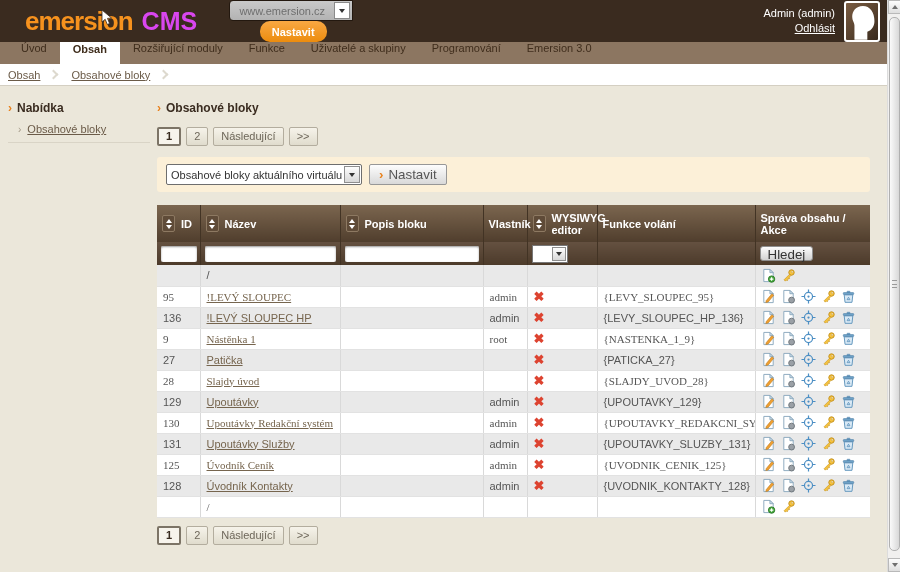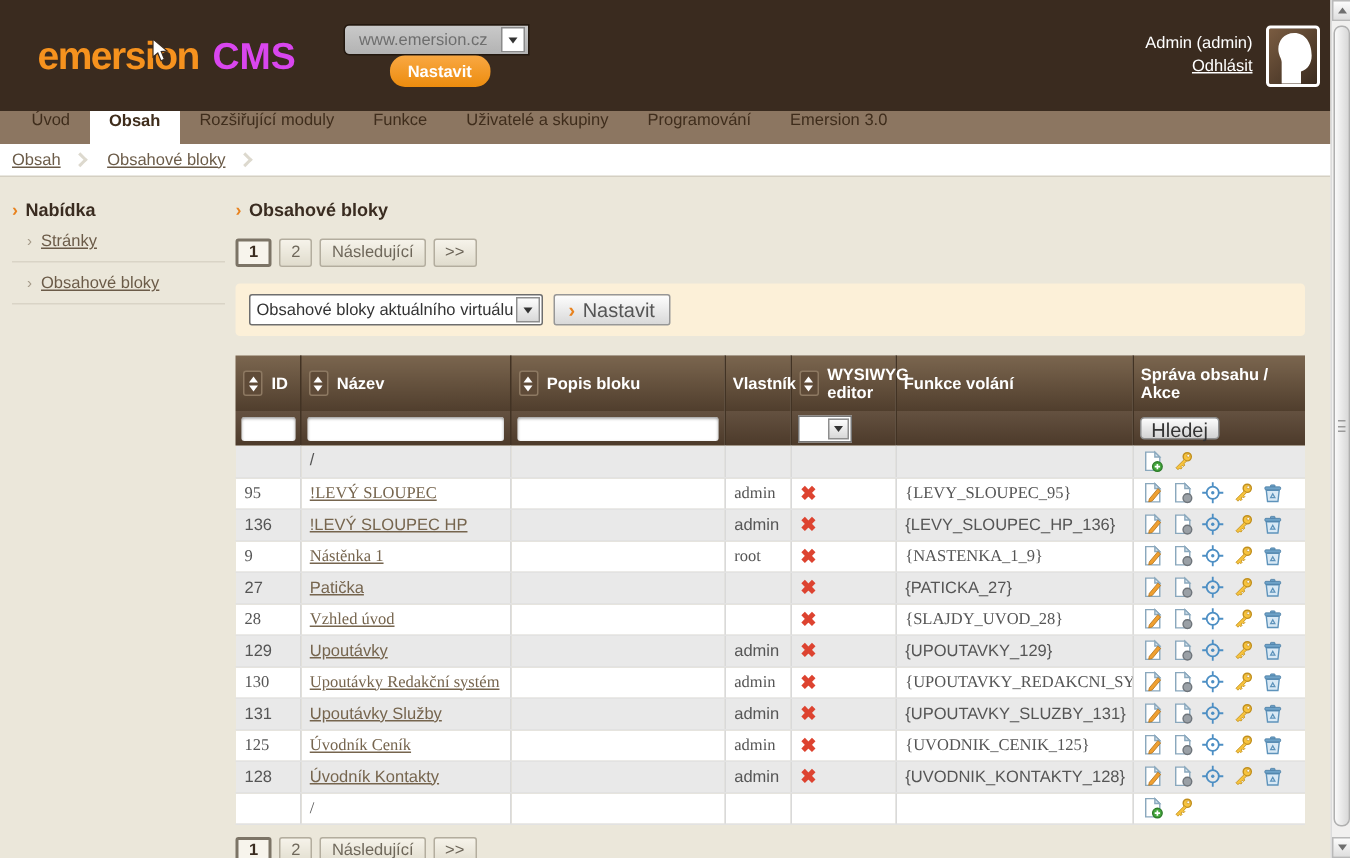--- a/index.html
+++ b/index.html
@@ -2,21 +2,21 @@
 <html><head>
 <meta charset="utf-8">
 <style>
   * { margin:0; padding:0; box-sizing:border-box; }
   html,body { width:900px; height:572px; }
   body { font-family:"Liberation Sans", sans-serif; font-size:11px; color:#555; }
   .viewport { position:relative; width:900px; height:572px; overflow:hidden; background:#ebe7da; }
   .page { position:absolute; left:0; top:0; width:887px; height:572px; }
 
   
-  .hdr { height:74px; background:#3a2b1f; display:flex; align-items:center; position:relative; }
+  .hdr { height:42px; background:#3a2b1f; display:flex; align-items:center; position:relative; }
   .logo-wrap { margin-left:25px; display:flex; align-items:baseline; position:relative; }
   .logo-main { color:#f6921e; font-size:26px; font-weight:bold; letter-spacing:-1px; }
   .logo-suffix { color:#d946ef; font-size:25px; font-weight:bold; margin-left:9px; letter-spacing:0; }
   .logo-cursor { position:absolute; left:76px; top:4px; width:13px; height:17px; }
   .site-group { margin-left:32px; display:flex; align-items:center;flex-direction:column; }
   .site-select { width:124px; height:21px; background:linear-gradient(#c9c9c9,#b3b3b3); border-radius:4px 0 0 4px;
     border:1px solid #23180f; display:flex; align-items:center; }
   .site-select-text { flex:1; text-align:center; color:#6e6e6e; font-size:11px; }
   .site-select-btn { width:16px; height:17px; margin-right:2px; background:#fff; border:1px solid #8a8a8a;
     display:flex; align-items:center; justify-content:center; }
@@ -160,23 +160,20 @@
     <div class="crumbbar">
       <a class="crumb">Obsah</a>
       <span class="crumb-sep"></span>
       <a class="crumb">Obsahové bloky</a>
       <span class="crumb-sep"></span>
     </div>
 
     <div class="content">
       <div class="sidebar">
         <div class="sec-title"><span class="arrow-orange">›</span><span>Nabídka</span></div>
-        <div class="side-item">
-          <span class="arrow-grey">›</span><a class="side-link">Stránky</a>
-        </div>
         <div class="side-item">
           <span class="arrow-grey">›</span><a class="side-link">Obsahové bloky</a>
         </div>
       </div>
 
       <div class="main">
         <div class="sec-title"><span class="arrow-orange">›</span><span>Obsahové bloky</span></div>
 
         <div class="pager">
           <span class="pg-btn current">1</span>
@@ -351,21 +348,21 @@
                   </svg><svg class="act-icon" viewBox="0 0 16 16">
                     <use href="#sym-target"></use>
                   </svg><svg class="act-icon" viewBox="0 0 16 16">
                     <use href="#sym-key"></use>
                   </svg><svg class="act-icon" viewBox="0 0 16 16">
                     <use href="#sym-bin"></use>
                   </svg></td>
   </tr>
               <tr class="row-even">
     <td>28</td>
-    <td><a class="block-link">Vzhled úvod</a></td>
+    <td><a class="block-link">Slajdy úvod</a></td>
     <td></td>
     <td></td>
     <td><span class="x-mark">✖</span></td>
     <td>{SLAJDY_UVOD_28}</td>
     <td class="act-cell"><svg class="act-icon" viewBox="0 0 16 16">
                     <use href="#sym-page-edit"></use>
                   </svg><svg class="act-icon" viewBox="0 0 16 16">
                     <use href="#sym-page-copy"></use>
                   </svg><svg class="act-icon" viewBox="0 0 16 16">
                     <use href="#sym-target"></use>

